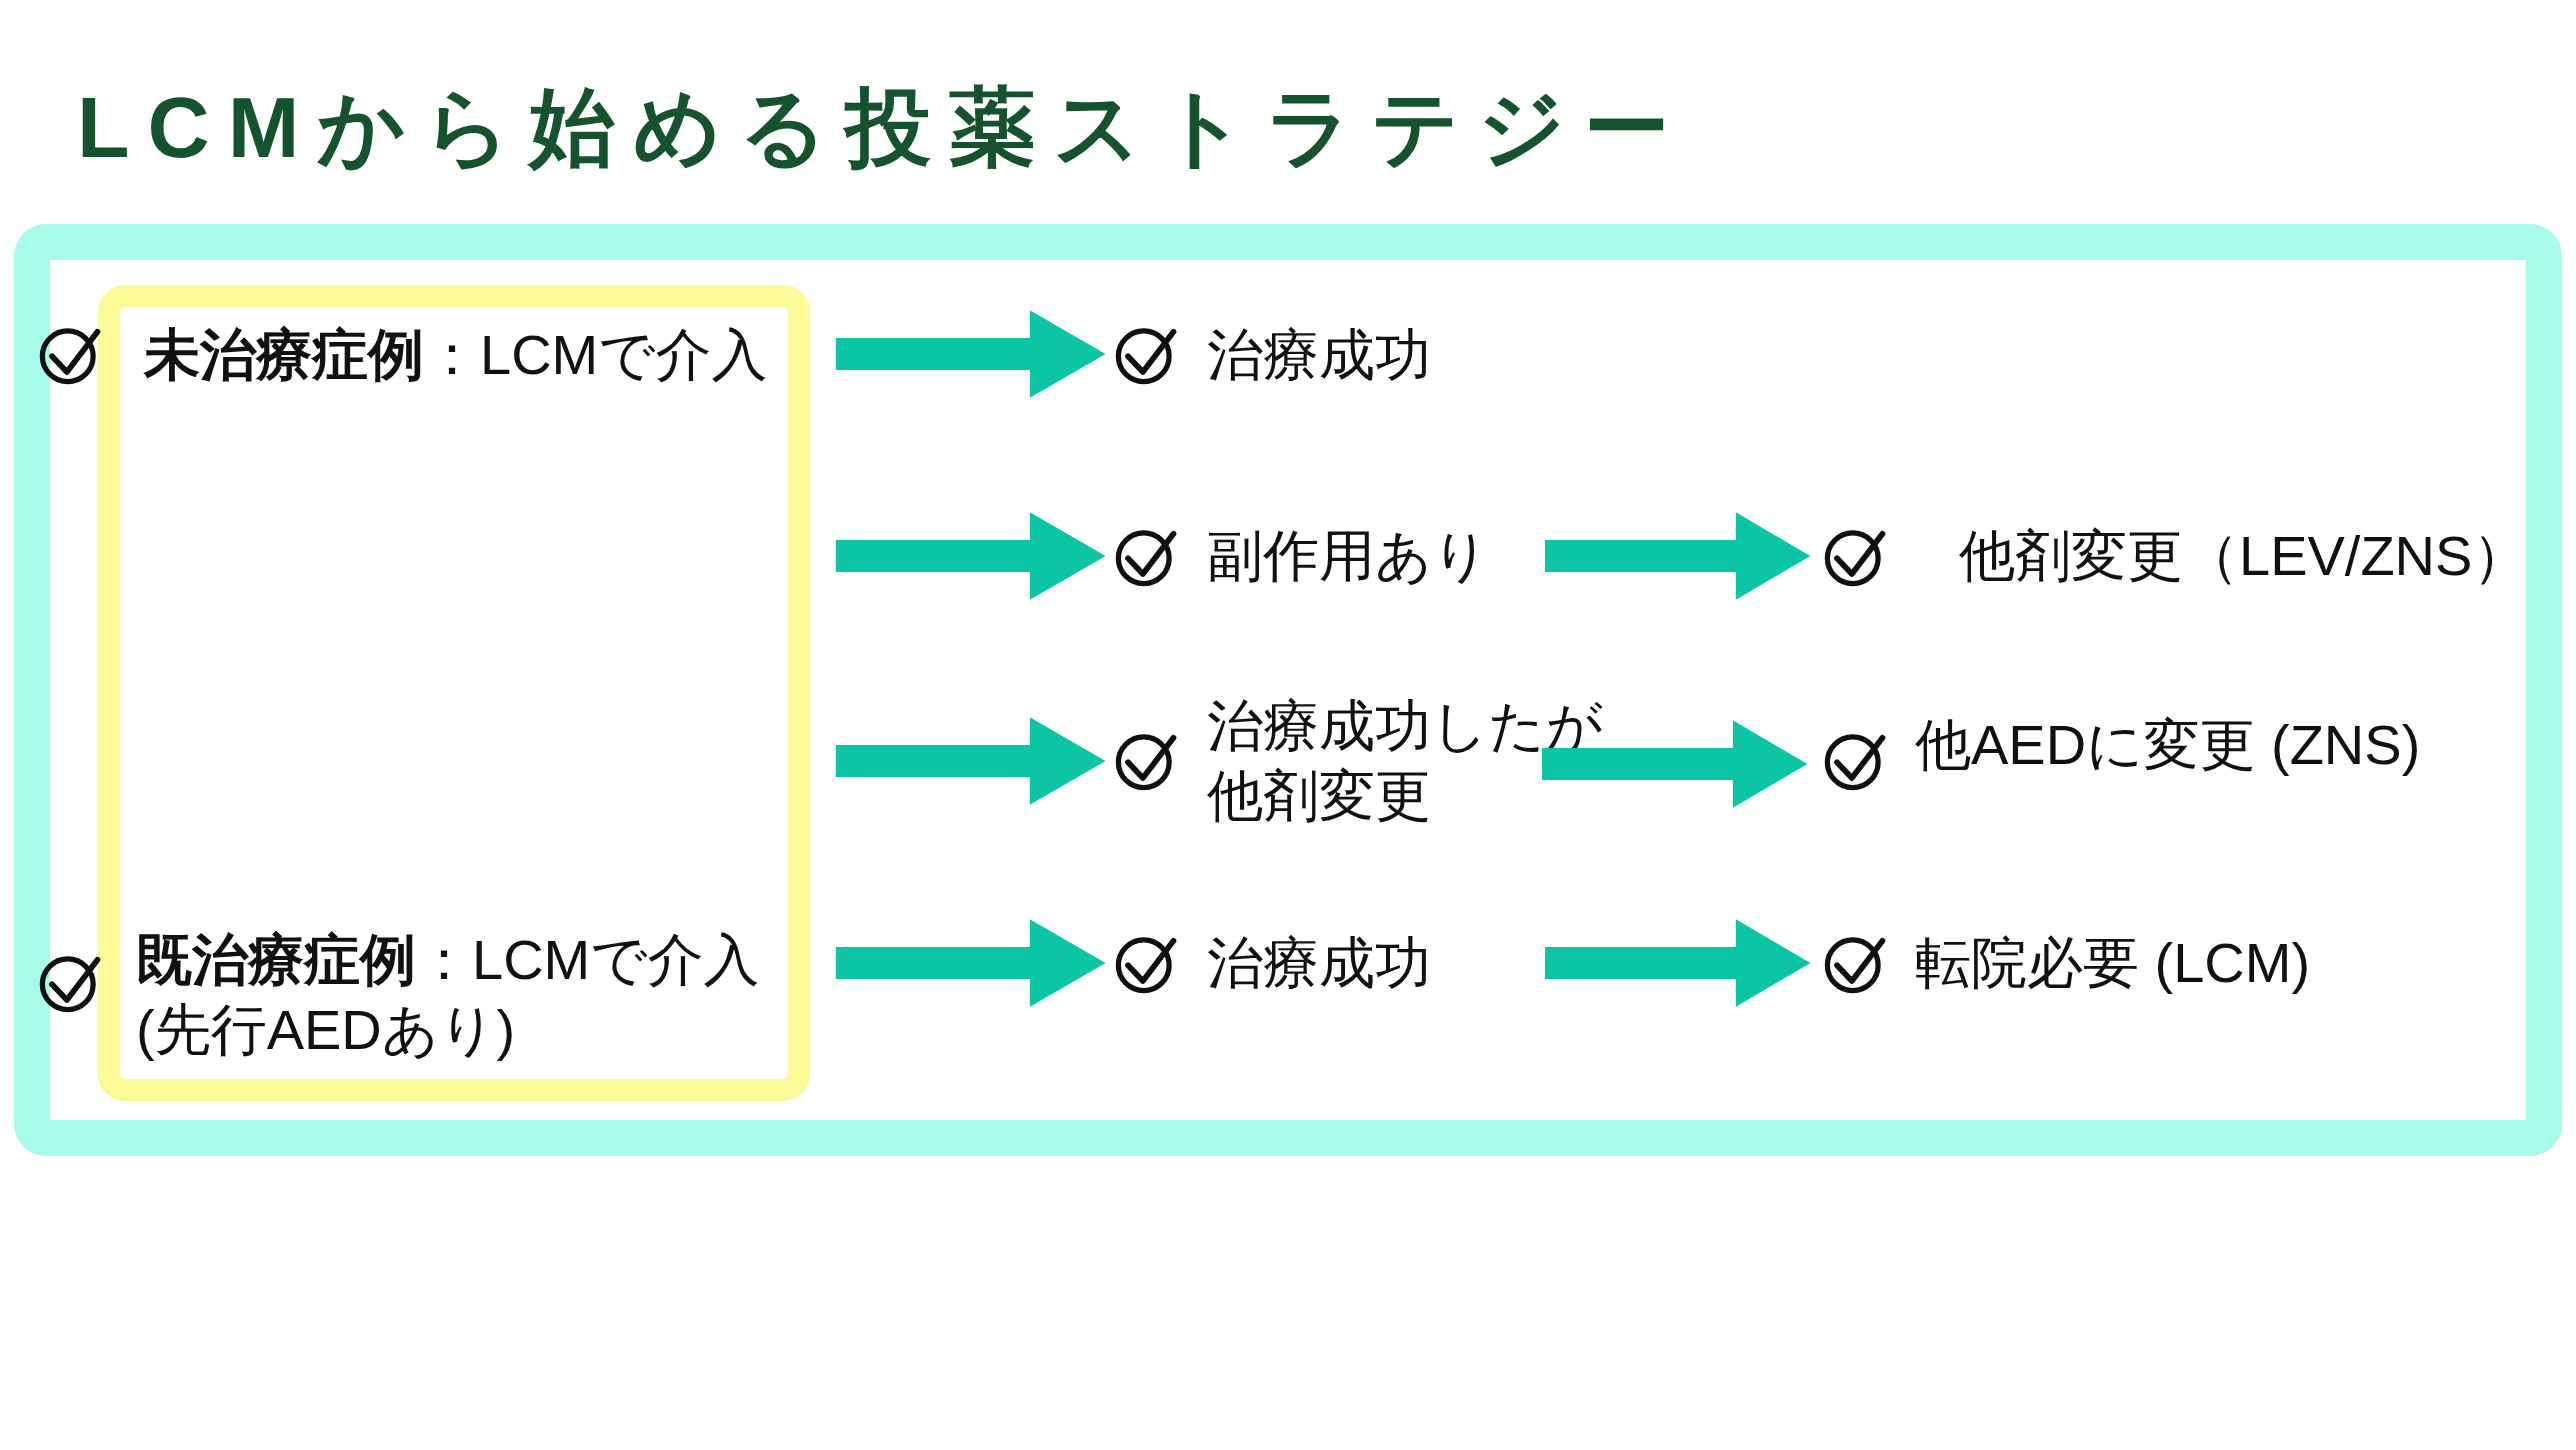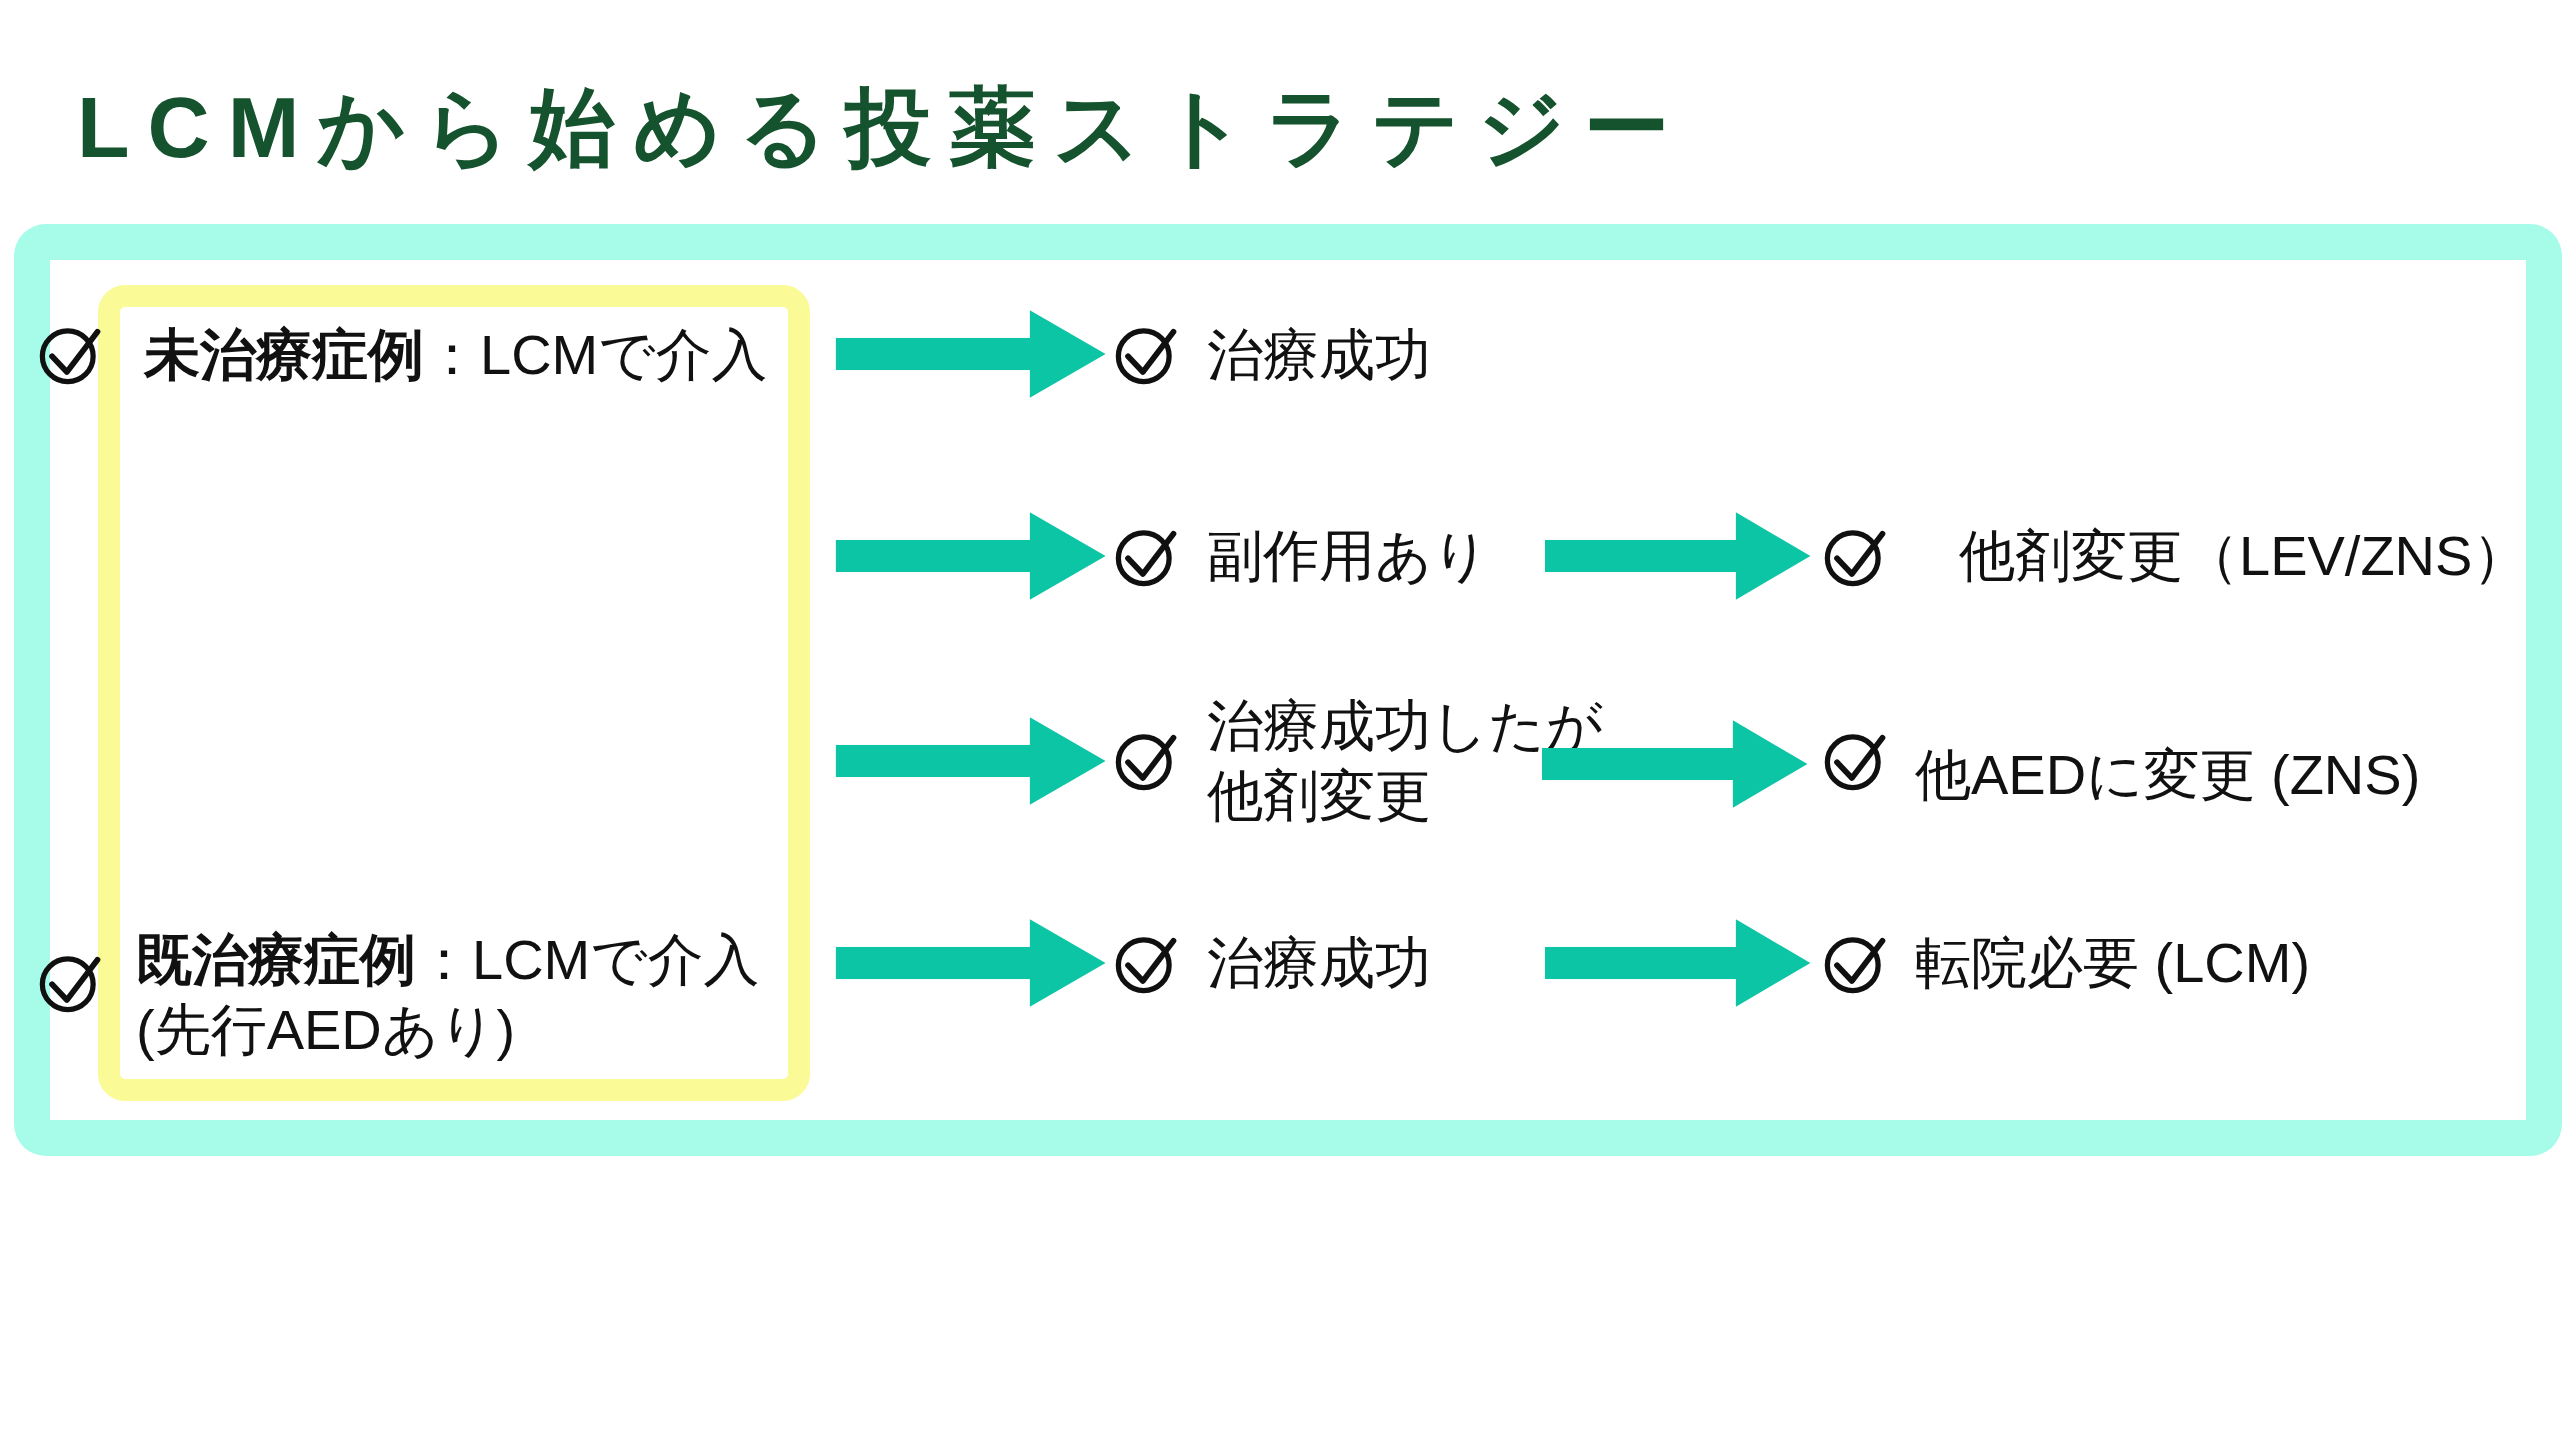--- a/index.html
+++ b/index.html
@@ -60,21 +60,21 @@
   .ar-2b{left:1544px;top:507px;}
   .ar-3b{left:1541px;top:715px;}
   .ar-4b{left:1544px;top:914px;}
   .lb-l1{left:144px;top:320px;}
   .lb-l4{left:136px;top:925px;}
   .lb-m1{left:1207px;top:320px;}
   .lb-m2{left:1207px;top:521px;}
   .lb-m3{left:1207px;top:691px;}
   .lb-m4{left:1207px;top:928px;}
   .lb-r2{left:1915px;top:521px;margin-left:44px;}
-  .lb-r3{left:1915px;top:740px;}
+  .lb-r3{left:1915px;top:710px;}
   .lb-r4{left:1915px;top:928px;}
 </style>
 </head>
 <body>
 
 <svg width="0" height="0" style="position:absolute" aria-hidden="true">
   <defs>
     <symbol id="ic-check" viewBox="0 0 72 72">
       <circle cx="34" cy="38" r="29" fill="none" stroke="#101010" stroke-width="6"></circle>
       <path d="M16 38 L33 56 L68 10" fill="none" stroke="#101010" stroke-width="6.5" stroke-linecap="round" stroke-linejoin="round"></path>

